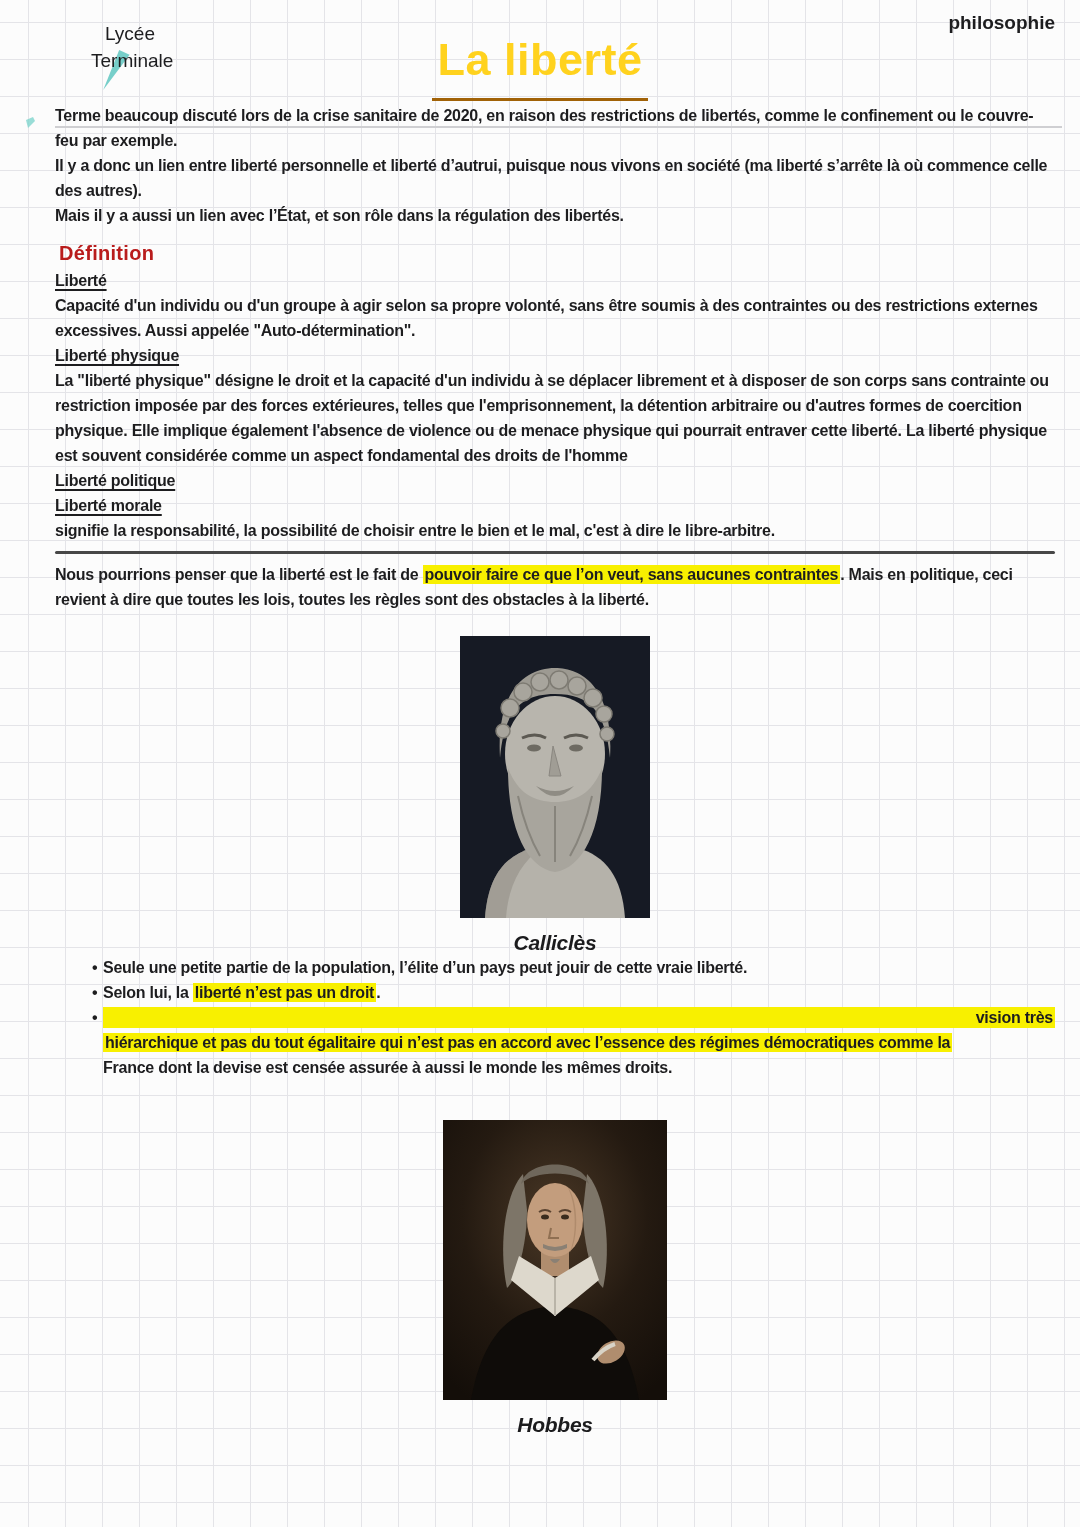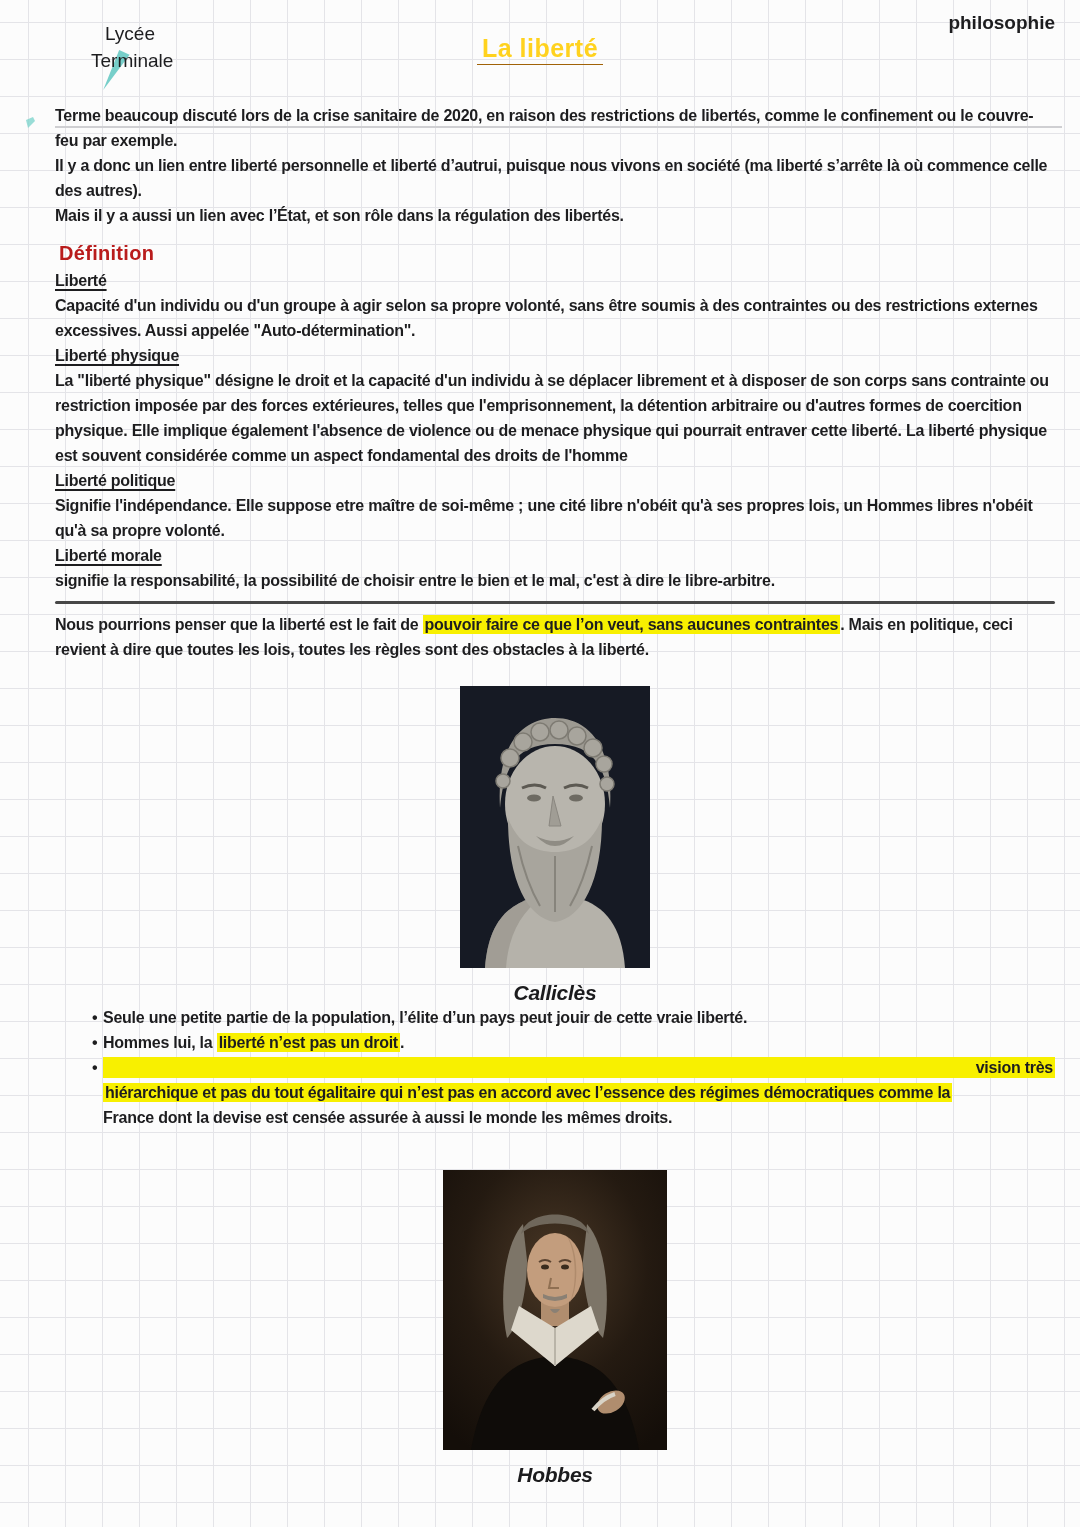--- a/index.html
+++ b/index.html
@@ -13,22 +13,22 @@
     background-size:37px 37px;
     background-position:28px 22px;
   }
   .hdr-left{position:absolute;left:43px;top:20px;font-size:19px;font-weight:normal;line-height:27px;z-index:2;margin-left:48px;}
   .hdr-left .l1{padding-left:14px;}
   .subject{position:absolute;right:25px;top:12px;font-size:19px;font-weight:bold;z-index:2;}
   .swoosh{position:absolute;left:92px;top:50px;z-index:1;}
   .margin-tick{position:absolute;left:26px;top:117px;z-index:1;}
   .title-wrap{position:absolute;left:0;right:0;top:34px;text-align:center;z-index:2;}
   .title{
-    display:inline-block;font-size:25px;font-weight:bold;letter-spacing:.5px;
-    color:#ffd21e;border-bottom:1px solid #a16207;padding:0 5px 1px;
+    display:inline-block;font-size:45px;font-weight:bold;letter-spacing:.5px;
+    color:#ffd21e;border-bottom:3px solid #a16207;padding:0 5px 12px;
   }
   .pencil-line{position:absolute;left:55px;top:126px;width:1007px;height:2px;background:#cfcfd2;}
   .content{
     position:absolute;left:55px;top:103px;width:1000px;
     font-size:16px;font-weight:bold;letter-spacing:-0.25px;line-height:25px;
   }
   .content p{margin:0;}
   h2.defhead{font-size:20px;font-weight:bold;color:#b91c1c;margin:10px 0 0 4px;line-height:30px;letter-spacing:.3px;}
   dl{margin:0;}
   dt{text-decoration:underline;text-decoration-thickness:2px;text-underline-offset:3px;}
@@ -73,21 +73,20 @@
   <p>Mais il y a aussi un lien avec l’État, et son rôle dans la régulation des libertés.</p>
 
   <h2 class="defhead">Définition</h2>
 
   <dl>
     <dt>Liberté</dt>
     <dd>Capacité d'un individu ou d'un groupe à agir selon sa propre volonté, sans être soumis à des contraintes ou des restrictions externes excessives. Aussi appelée "Auto-détermination".</dd>
     <dt>Liberté physique</dt>
     <dd>La "liberté physique" désigne le droit et la capacité d'un individu à se déplacer librement et à disposer de son corps sans contrainte ou restriction imposée par des forces extérieures, telles que l'emprisonnement, la détention arbitraire ou d'autres formes de coercition physique. Elle implique également l'absence de violence ou de menace physique qui pourrait entraver cette liberté. La liberté physique est souvent considérée comme un aspect fondamental des droits de l'homme</dd>
     <dt>Liberté politique</dt>
-    <dd>Signifie l'indépendance. Elle suppose etre maître de soi-même ; une cité libre n'obéit qu'à ses propres lois, un Hommes libres n'obéit qu'à sa propre volonté.</dd>
     <dt>Liberté morale</dt>
     <dd>signifie la responsabilité, la possibilité de choisir entre le bien et le mal, c'est à dire le libre-arbitre.</dd>
   </dl>
 
   <div class="divider"></div>
 
   <p><span>Nous pourrions penser que la liberté est le fait de </span><span class="hl">pouvoir faire ce que l’on veut, sans aucunes contraintes</span><span>. Mais en politique, ceci revient à dire que toutes les lois, toutes les règles sont des obstacles à la liberté.</span></p>
 
   <figure class="fig-callicles">
     <svg width="190" height="282" viewBox="0 0 190 282">
@@ -121,21 +120,21 @@
   </figure>
 
 
   <div class="bullets">
     <div class="bullet-row">
       <span class="dot">•</span>
       <p>Seule une petite partie de la population, l’élite d’un pays peut jouir de cette vraie liberté.</p>
     </div>
     <div class="bullet-row">
       <span class="dot">•</span>
-      <p><span>Hommes lui, la </span><span class="hl">liberté n’est pas un droit</span><span>.</span></p>
+      <p><span>Selon lui, la </span><span class="hl">liberté n’est pas un droit</span><span>.</span></p>
     </div>
     <div class="bullet-row">
       <span class="dot">•</span>
       <div class="hl-bar">
         <span>vision très</span>
       </div>
     </div>
     <div class="indent">
       <span class="hl">hiérarchique et pas du tout égalitaire qui n’est pas en accord avec l’essence des régimes démocratiques comme la</span>
     </div>

